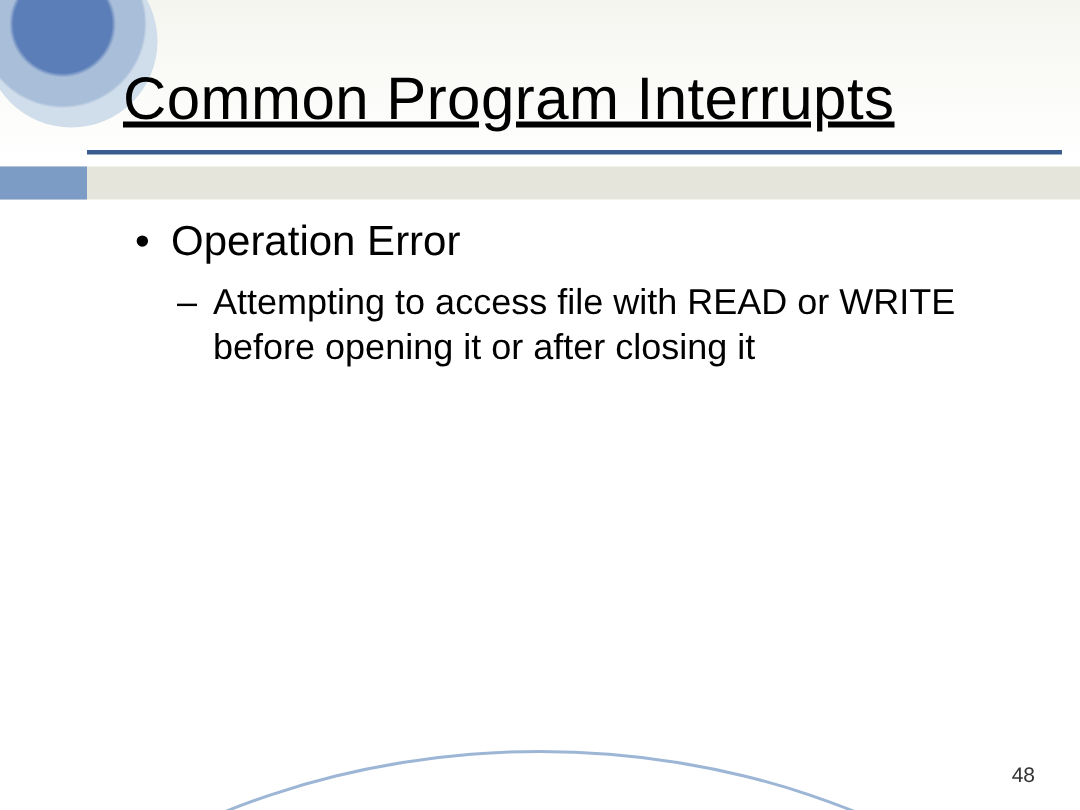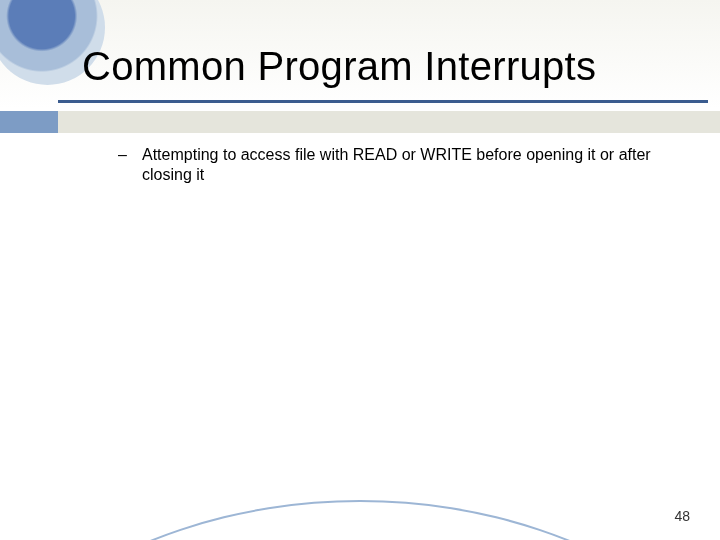--- a/index.html
+++ b/index.html
@@ -30,20 +30,21 @@
     position: absolute;
     top: 44px;
     left: 82px;
     right: 30px;
   }
   .title {
     font-size: 40px;
     font-weight: normal;
     color: #000;
     letter-spacing: 0.3px;
+    text-decoration: underline;
   }
   .title-underline {
     position: absolute;
     top: 100px;
     left: 58px;
     right: 12px;
     height: 3px;
     background: #3b5c8f;
   }
   .band-light {
@@ -75,21 +76,21 @@
     position: relative;
     padding-left: 24px;
   }
   .bullet-l1::before {
     content: "•";
     position: absolute;
     left: 0;
     top: 0;
   }
   .bullet-l2 {
-    font-size: 16px;
+    font-size: 24px;
     line-height: 1.25;
     margin: 0 0 22px 28px;
     position: relative;
     padding-left: 24px;
   }
   .bullet-l2::before {
     content: "–";
     position: absolute;
     left: 0;
     top: 0;
@@ -122,20 +123,23 @@
 
   <div class="title-area">
     <h1 class="title">Common Program Interrupts</h1>
   </div>
 
   <div class="title-underline"></div>
   <div class="band-light"></div>
   <div class="band-blue"></div>
 
   <div class="content">
+    <div class="bullet-l1">
+      <span>Operation Error</span>
+    </div>
     <div class="bullet-l2">
       <span>Attempting to access file with READ or WRITE before opening it or after closing it</span>
     </div>
   </div>
 
   <div class="bottom-arc"></div>
 
   <div class="page-number">48</div>
 </div>
 

